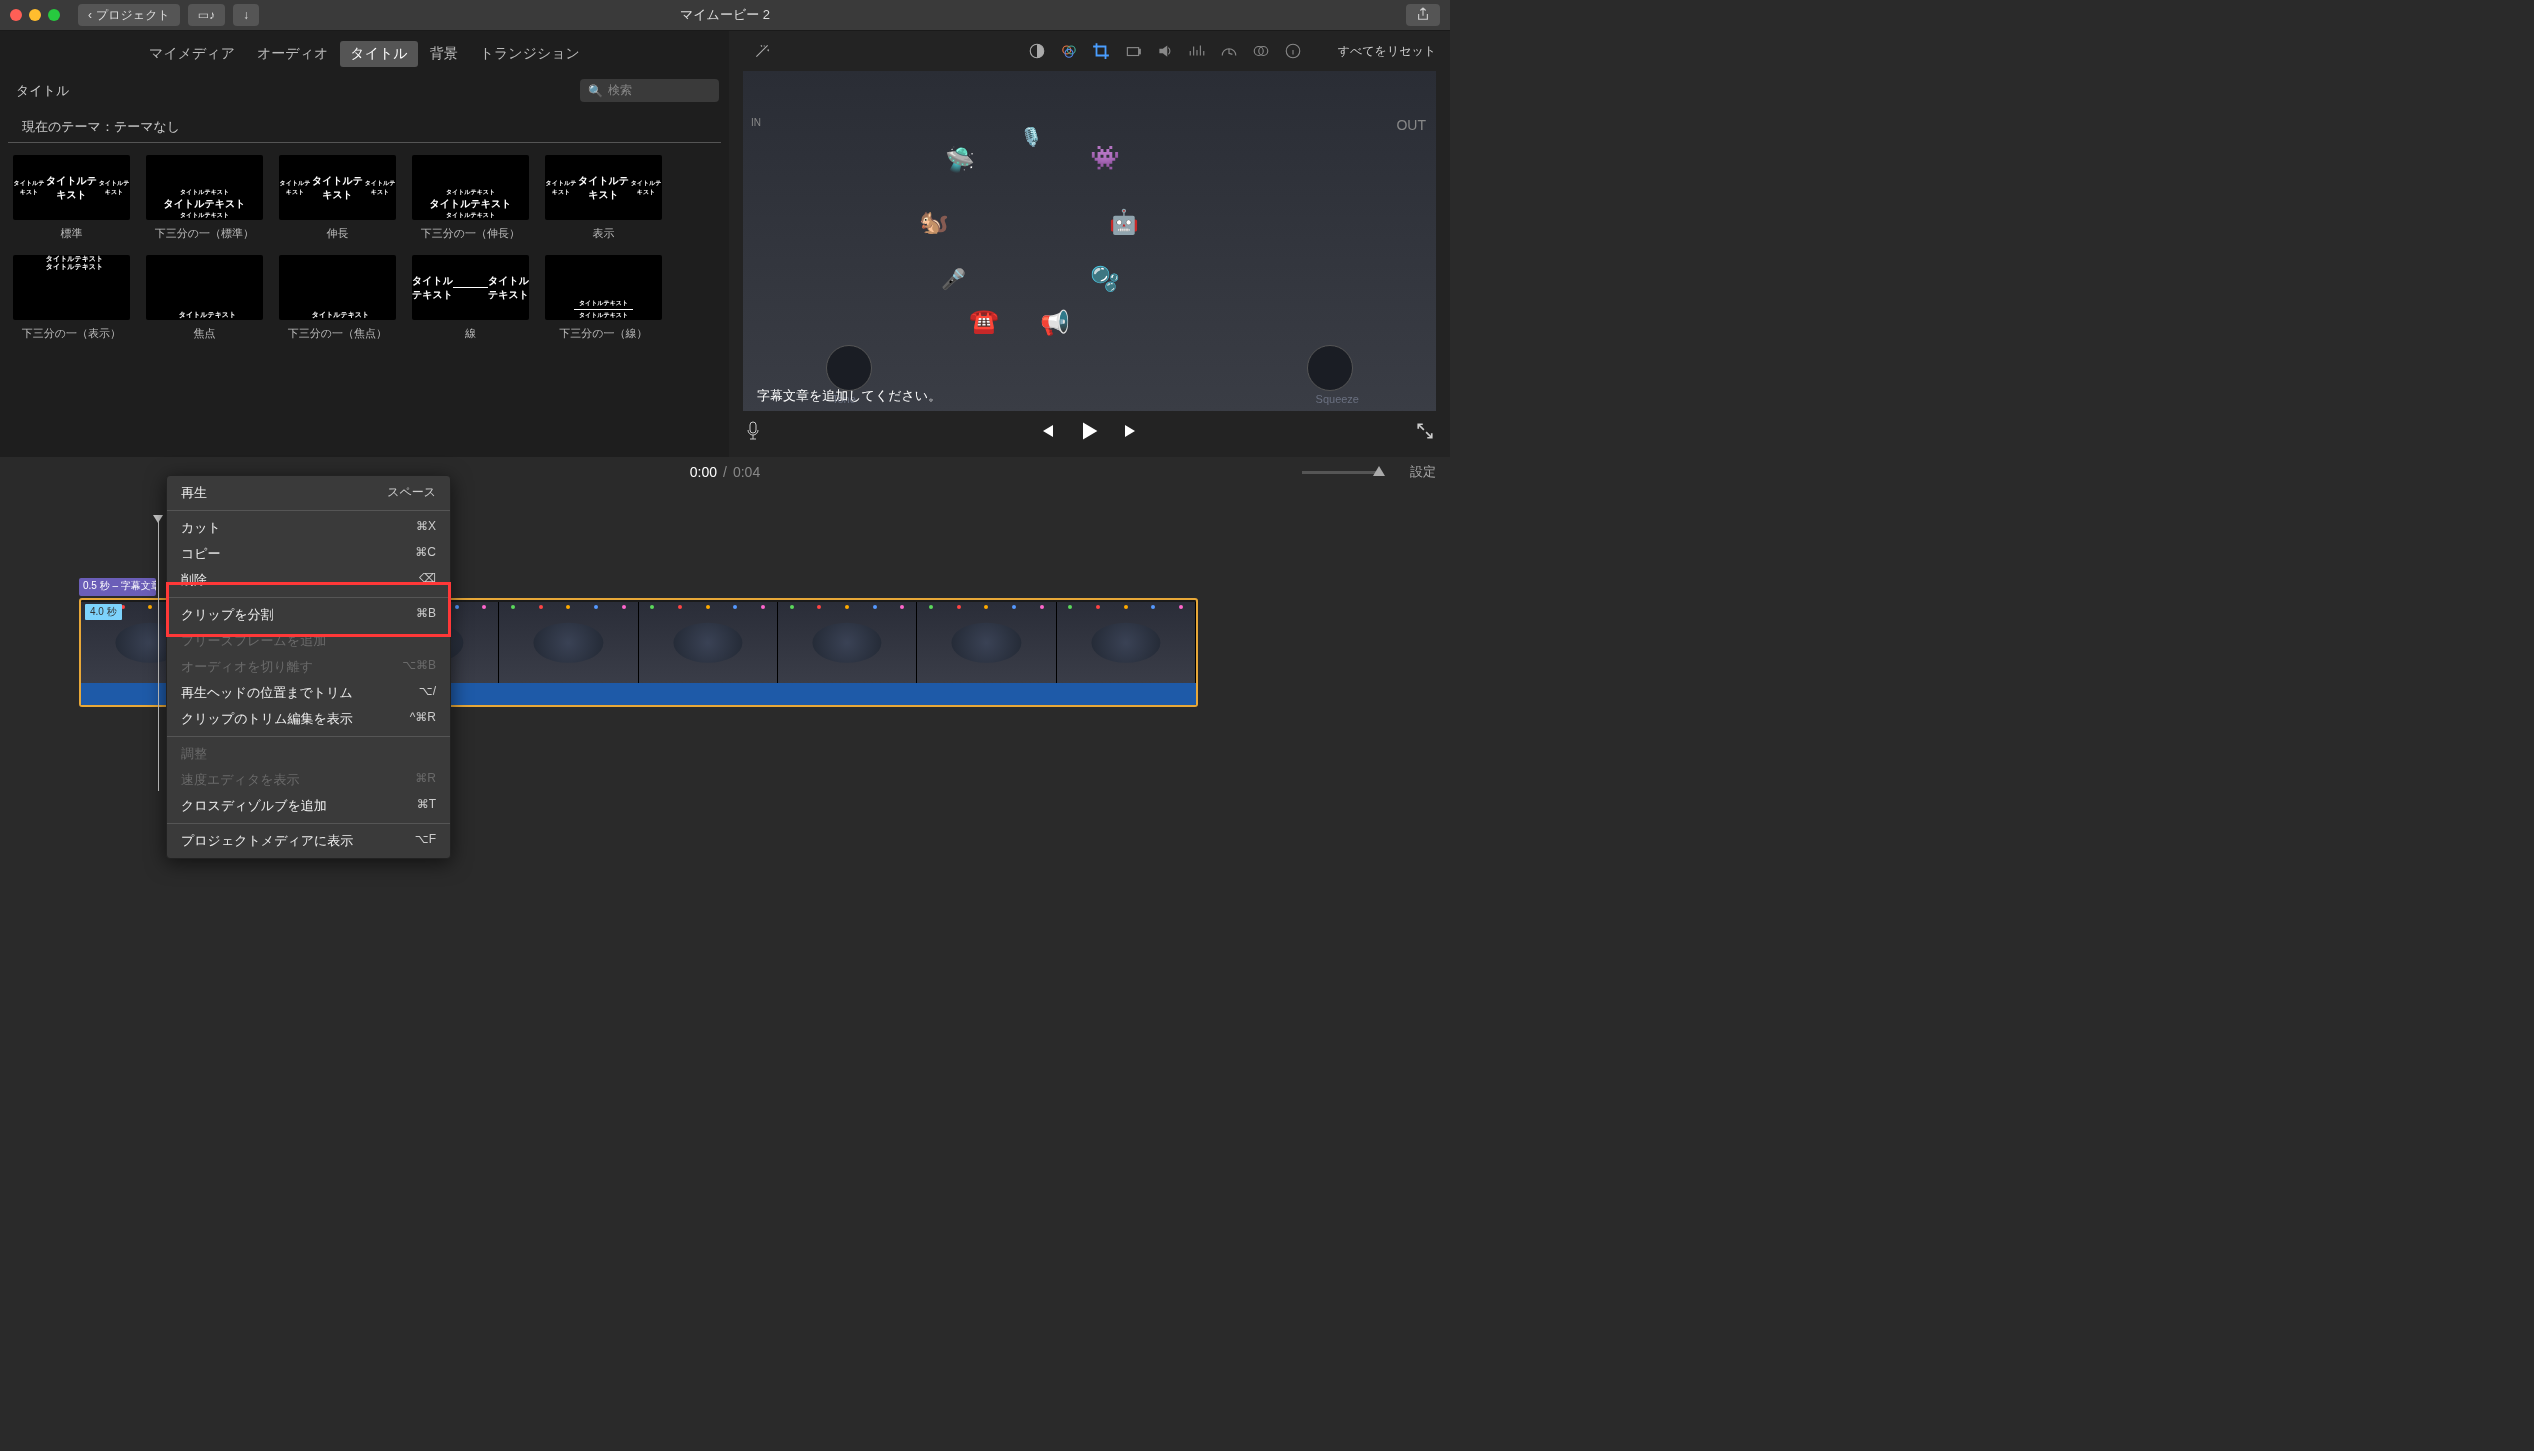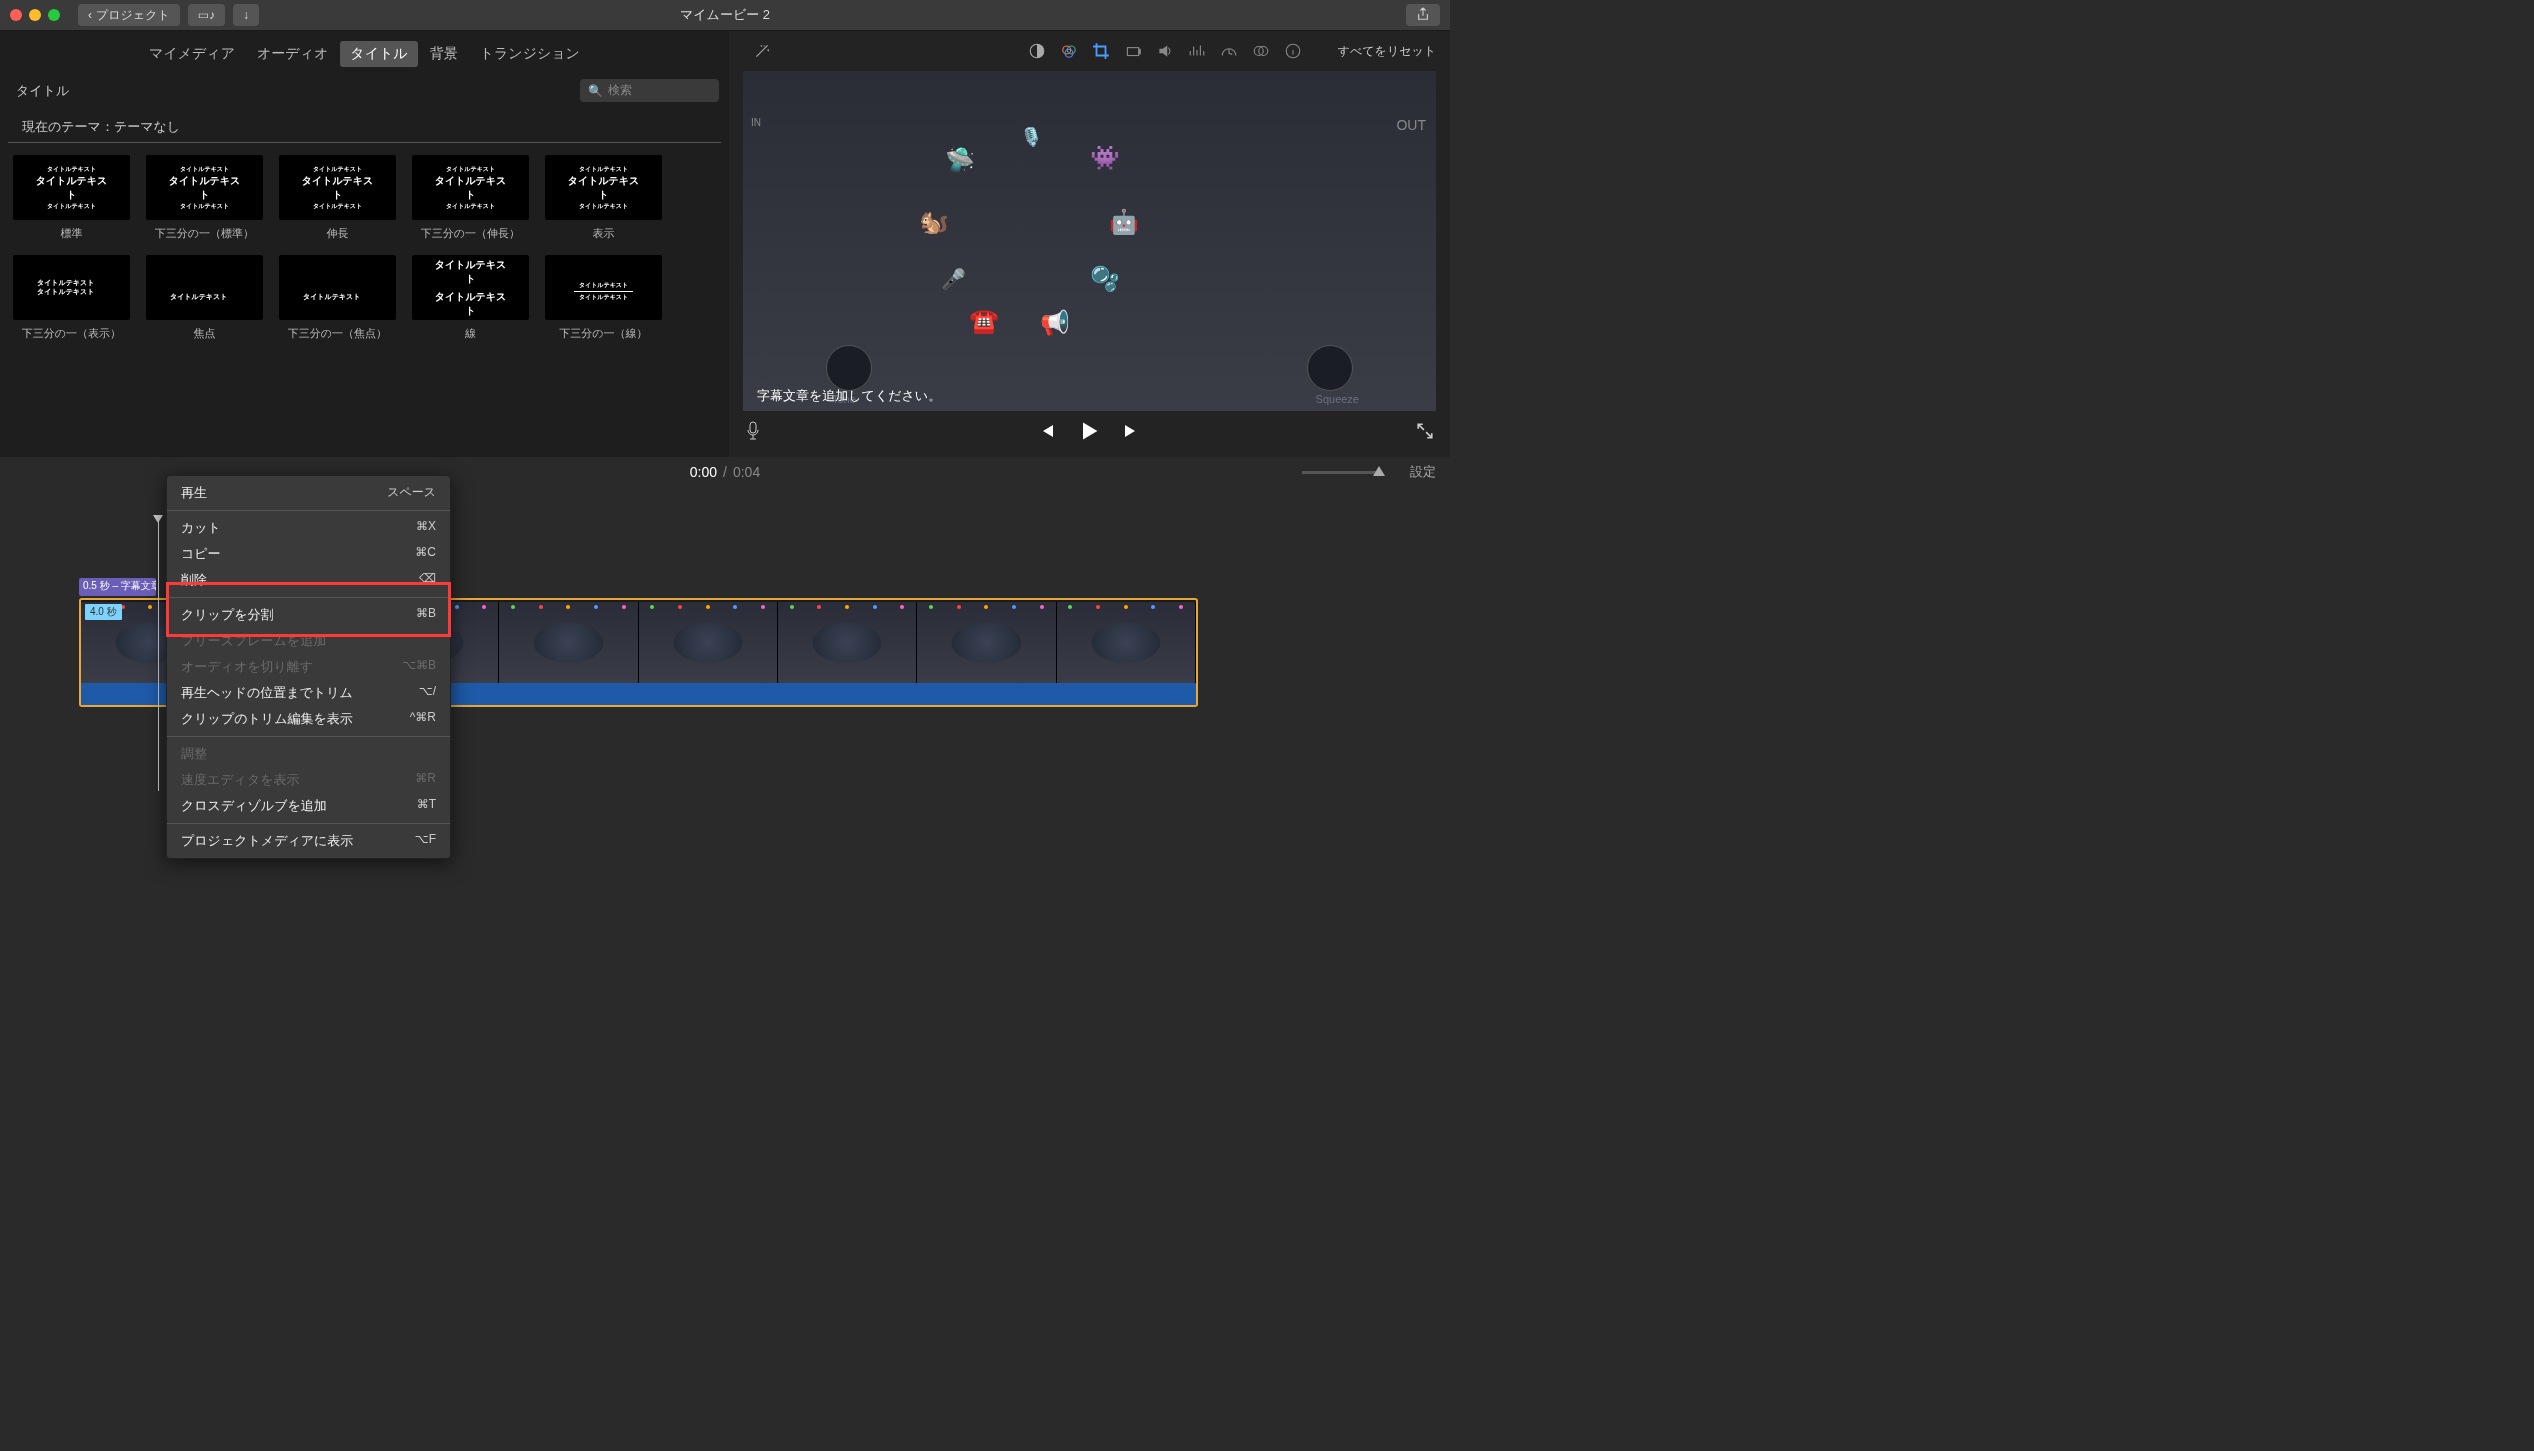--- a/index.html
+++ b/index.html
@@ -23,21 +23,21 @@
 .left-panel { width: 729px; background: #1e1e1e; display: flex; flex-direction: column; }
 .media-tabs { display: flex; gap: 2px; padding: 10px 14px 6px 14px; align-items: center; justify-content: center; font-size: 14px; }
 .media-tab { color: #bbb; padding: 4px 10px; border-radius: 3px; cursor: pointer; }
 .media-tab.active { background: #555; color: #fff; }
 .title-row { display: flex; align-items: center; padding: 6px 10px; }
 .title-label { flex: 1; color: #ccc; padding-left: 6px; }
 .search { background: #3a3a3a; border-radius: 4px; padding: 3px 8px; color: #888; font-size: 12px; width: 139px; display: flex; align-items: center; gap: 5px; }
 .theme-label { padding: 10px 14px 6px 14px; color: #ccc; font-size: 13px; border-bottom: 1px solid #555; margin: 0 8px; }
 .title-grid { display: flex; flex-wrap: wrap; gap: 14px; padding: 12px; overflow-y: auto; }
 .title-item { width: 119px; display: flex; flex-direction: column; align-items: center; gap: 6px; }
-.thumb { width: 117px; height: 65px; background: #000; border-radius: 2px; display: flex; flex-direction: column; justify-content: center; align-items: center; color: #fff; font-size: 8px; font-weight: bold; text-align: center; padding: 18px; }
+.thumb { width: 117px; height: 65px; background: #000; border-radius: 2px; display: flex; flex-direction: row; justify-content: center; align-items: center; color: #fff; font-size: 8px; font-weight: bold; text-align: center; padding: 0; }
 .thumb .big { font-size: 10px; }
 .thumb .small { font-size: 6px; }
 .thumb .left-al { align-self: flex-start; padding-left: 6px; font-size: 7px; line-height: 1.2; }
 .thumb .bot-al { align-self: flex-start; padding-left: 6px; margin-top: auto; font-size: 7px; }
 .tlabel { font-size: 11px; color: #bbb; text-align: center; }
 
 
 .right-panel { flex: 1; background: #232323; display: flex; flex-direction: column; }
 .adjust-bar { height: 40px; display: flex; align-items: center; gap: 14px; padding: 0 14px; justify-content: flex-end; }
 .adj-icon { width: 18px; height: 18px; color: #888; display: flex; align-items: center; justify-content: center; }

